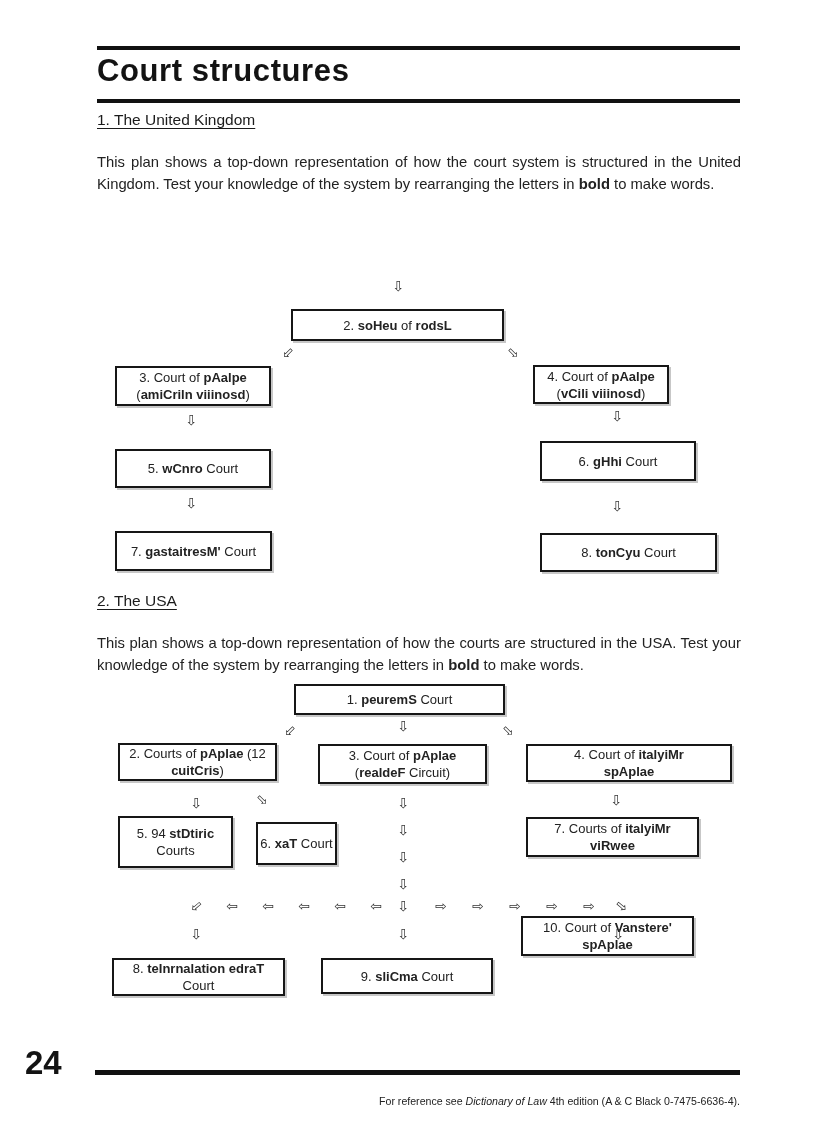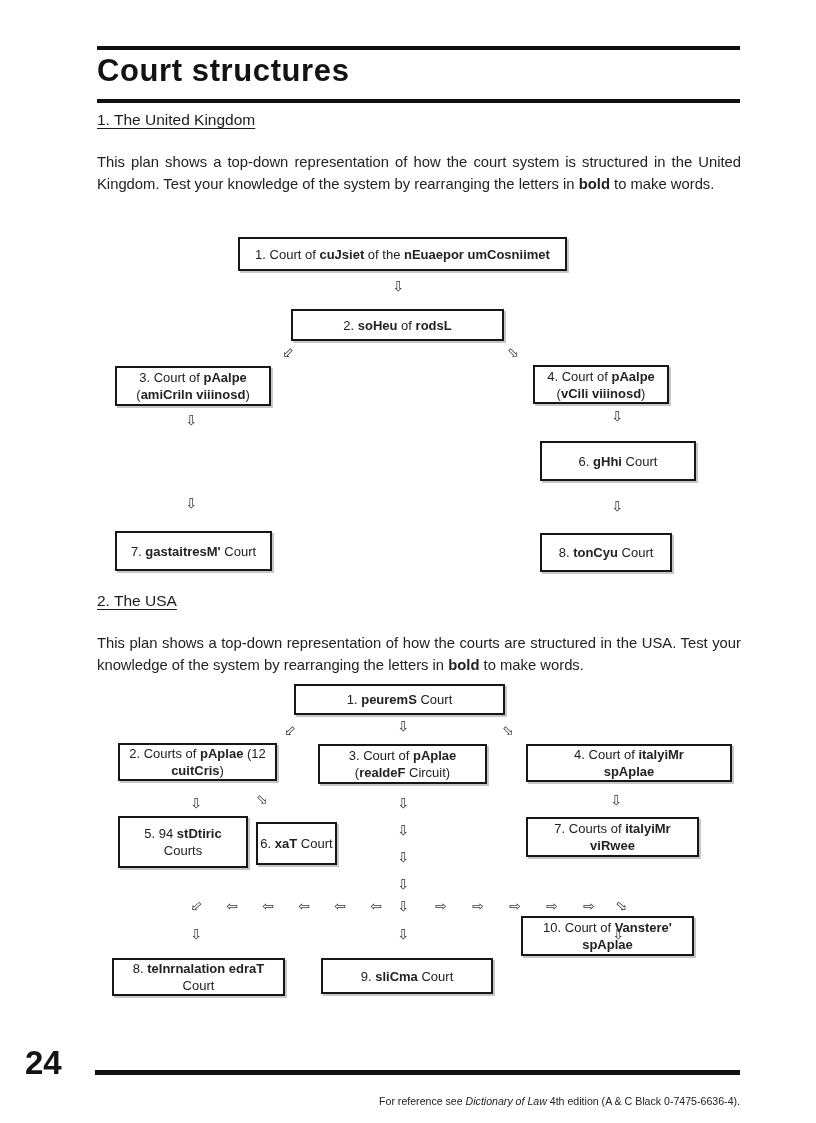--- a/index.html
+++ b/index.html
@@ -49,41 +49,41 @@
 
 <div class="page">
 
   <div class="rule" style="left:97px;top:46px;width:643px;height:4px"></div>
   <h1 class="page-title">Court structures</h1>
   <div class="rule" style="left:97px;top:99px;width:643px;height:4px"></div>
 
   <h2 class="sec-heading" style="top:111px">1. The United Kingdom</h2>
   <p class="intro" style="top:152px"><span>This plan shows a top-down representation of how the court system is structured in the United Kingdom. Test your knowledge of the system by rearranging the letters in </span><span style="font-weight: 700;">bold</span><span> to make words.</span></p>
 
-  <div class="dbox" style="left:238px;top:237px;width:329px;height:34px">
-    <div class="dline"><span>1. Court of </span><span style="font-weight: 700;">cuJsiet</span><span> of the </span><span style="font-weight: 700;">nEuaepor umCosniimet</span></div>
-  </div>
   <div class="dbox" style="left:291px;top:309px;width:213px;height:32px">
     <div class="dline"><span>2. </span><span style="font-weight: 700;">soHeu</span><span> of </span><span style="font-weight: 700;">rodsL</span></div>
   </div>
   <div class="dbox" style="left:115px;top:366px;width:156px;height:40px">
     <div class="dline"><span>3. Court of </span><span style="font-weight: 700;">pAalpe</span></div>
     <div class="dline"><span>(</span><span style="font-weight: 700;">amiCriln viiinosd</span><span>)</span></div>
   </div>
   <div class="dbox" style="left:533px;top:365px;width:136px;height:39px">
     <div class="dline"><span>4. Court of </span><span style="font-weight: 700;">pAalpe</span></div>
     <div class="dline"><span>(</span><span style="font-weight: 700; margin-top: 32px;">vCili viiinosd</span><span>)</span></div>
   </div>
+  <div class="dbox" style="left:115px;top:449px;width:156px;height:39px">
+    <div class="dline"><span>5. </span><span style="font-weight: 700;">wCnro</span><span> Court</span></div>
+  </div>
   <div class="dbox" style="left:540px;top:441px;width:156px;height:40px">
     <div class="dline"><span>6. </span><span style="font-weight: 700;">gHhi</span><span> Court</span></div>
   </div>
   <div class="dbox" style="left:115px;top:531px;width:157px;height:40px">
     <div class="dline"><span>7. </span><span style="font-weight: 700;">gastaitresM'</span><span> Court</span></div>
   </div>
-  <div class="dbox" style="left:540px;top:533px;width:132px;height:39px">
+  <div class="dbox" style="left:540px;top:533px;width:177px;height:39px">
     <div class="dline"><span>8. </span><span style="font-weight: 700;">tonCyu</span><span> Court</span></div>
   </div>
 
   <span class="ar" style="left:389px;top:277px">⇩</span>
   <span class="ar rsw" style="left:279px;top:344px">⇩</span>
   <span class="ar rse" style="left:504px;top:344px">⇩</span>
   <span class="ar" style="left:182px;top:411px">⇩</span>
   <span class="ar" style="left:608px;top:407px">⇩</span>
   <span class="ar" style="left:182px;top:494px">⇩</span>
   <span class="ar" style="left:608px;top:497px">⇩</span>
@@ -99,21 +99,21 @@
     <div class="dline"><span style="font-weight: 700;">cuitCris</span><span>)</span></div>
   </div>
   <div class="dbox" style="left:318px;top:744px;width:169px;height:40px">
     <div class="dline"><span>3. Court of </span><span style="font-weight: 700;">pAplae</span></div>
     <div class="dline"><span>(</span><span style="font-weight: 700;">realdeF</span><span> Circuit)</span></div>
   </div>
   <div class="dbox" style="left:526px;top:744px;width:206px;height:38px">
     <div class="dline"><span>4. Court of </span><span style="font-weight: 700;">italyiMr</span></div>
     <div class="dline"><span style="font-weight: 700;">spAplae</span></div>
   </div>
-  <div class="dbox" style="left:118px;top:816px;width:130px;height:52px">
+  <div class="dbox" style="left:118px;top:816px;width:115px;height:52px">
     <div class="dline"><span>5. 94 </span><span style="font-weight: 700;">stDtiric</span></div>
     <div class="dline"><span>Courts</span></div>
   </div>
   <div class="dbox" style="left:256px;top:822px;width:81px;height:43px">
     <div class="dline"><span>6. </span><span style="font-weight: 700;">xaT</span><span> Court</span></div>
   </div>
   <div class="dbox" style="left:526px;top:817px;width:173px;height:40px">
     <div class="dline"><span>7. Courts of </span><span style="font-weight: 700;">italyiMr</span></div>
     <div class="dline"><span style="font-weight: 700;">viRwee</span></div>
   </div>

